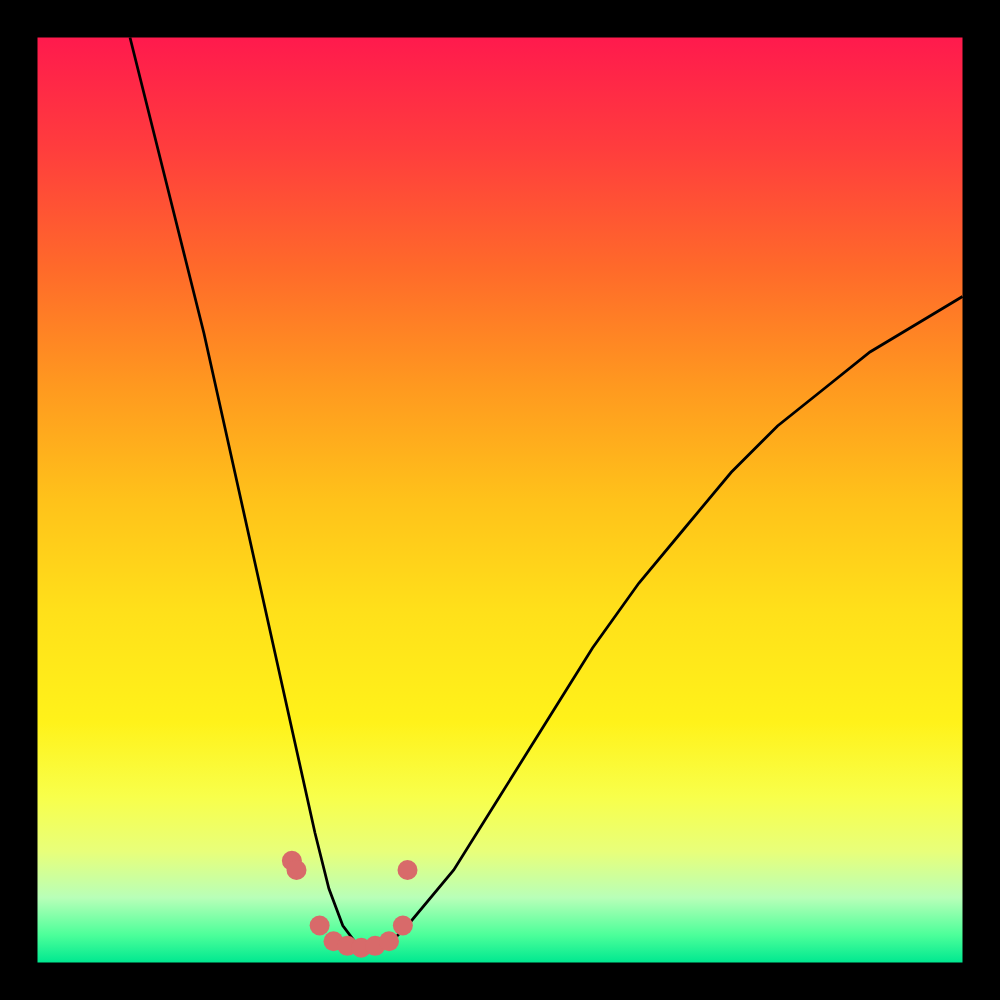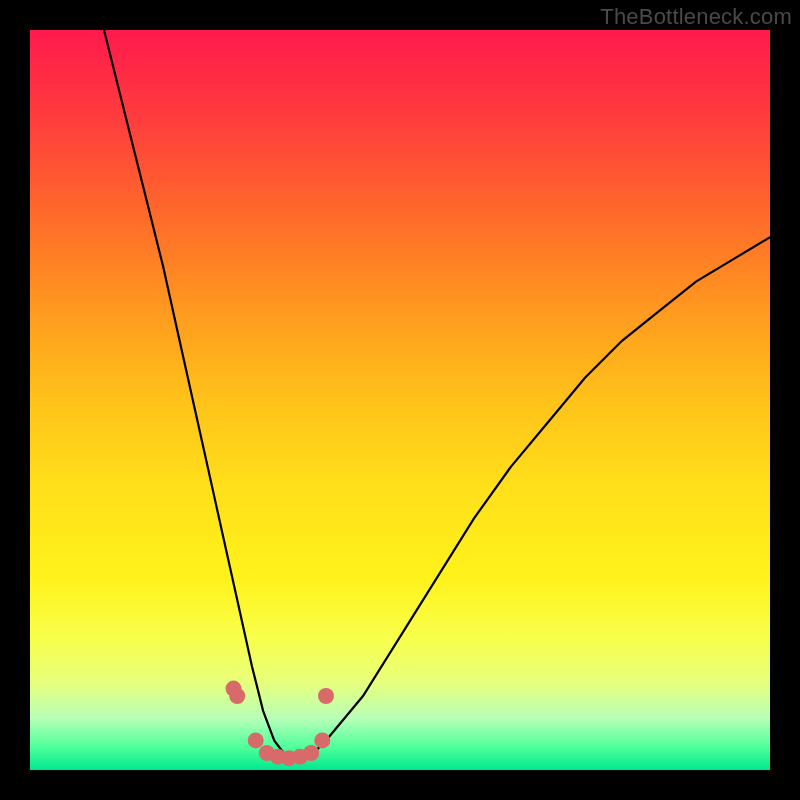--- a/index.html
+++ b/index.html
@@ -76,14 +76,13 @@
           <circle cx="236.80" cy="722.98" r="8" class="dot"></circle>
           <circle cx="247.90" cy="726.68" r="8" class="dot"></circle>
           <circle cx="259.00" cy="728.16" r="8" class="dot"></circle>
           <circle cx="270.10" cy="726.68" r="8" class="dot"></circle>
           <circle cx="281.20" cy="722.98" r="8" class="dot"></circle>
           <circle cx="292.30" cy="710.40" r="8" class="dot"></circle>
           <circle cx="296.00" cy="666.00" r="8" class="dot"></circle>
         </g>
     </svg>
   </div>
-  <div class="watermark">TheBottleneck.com</div>
 </div>
 
 </body></html>

